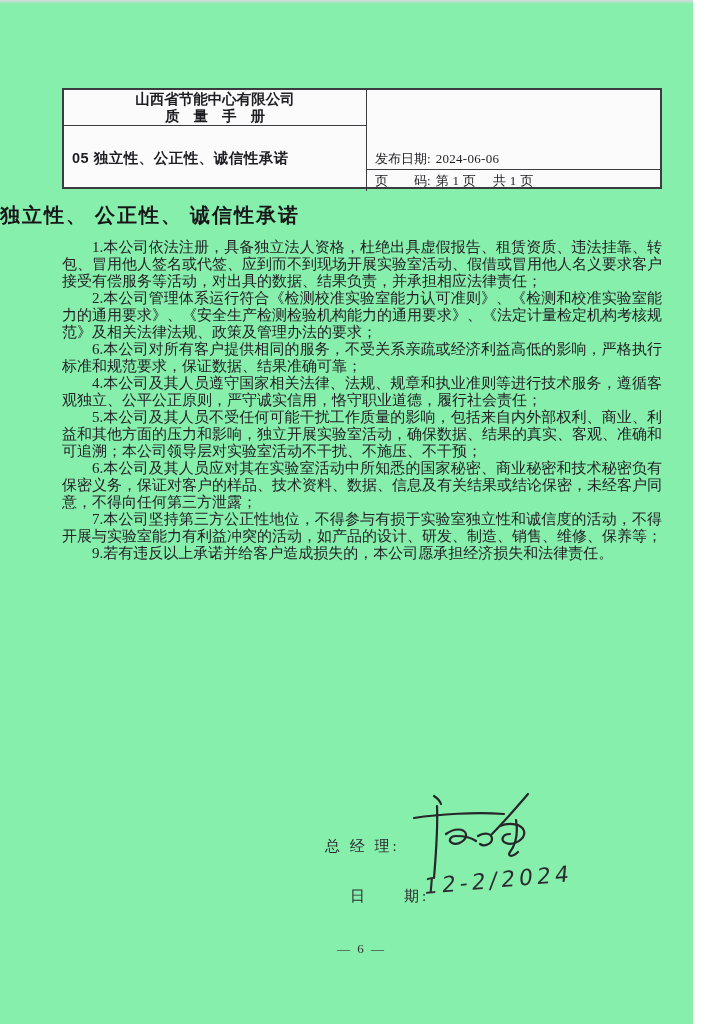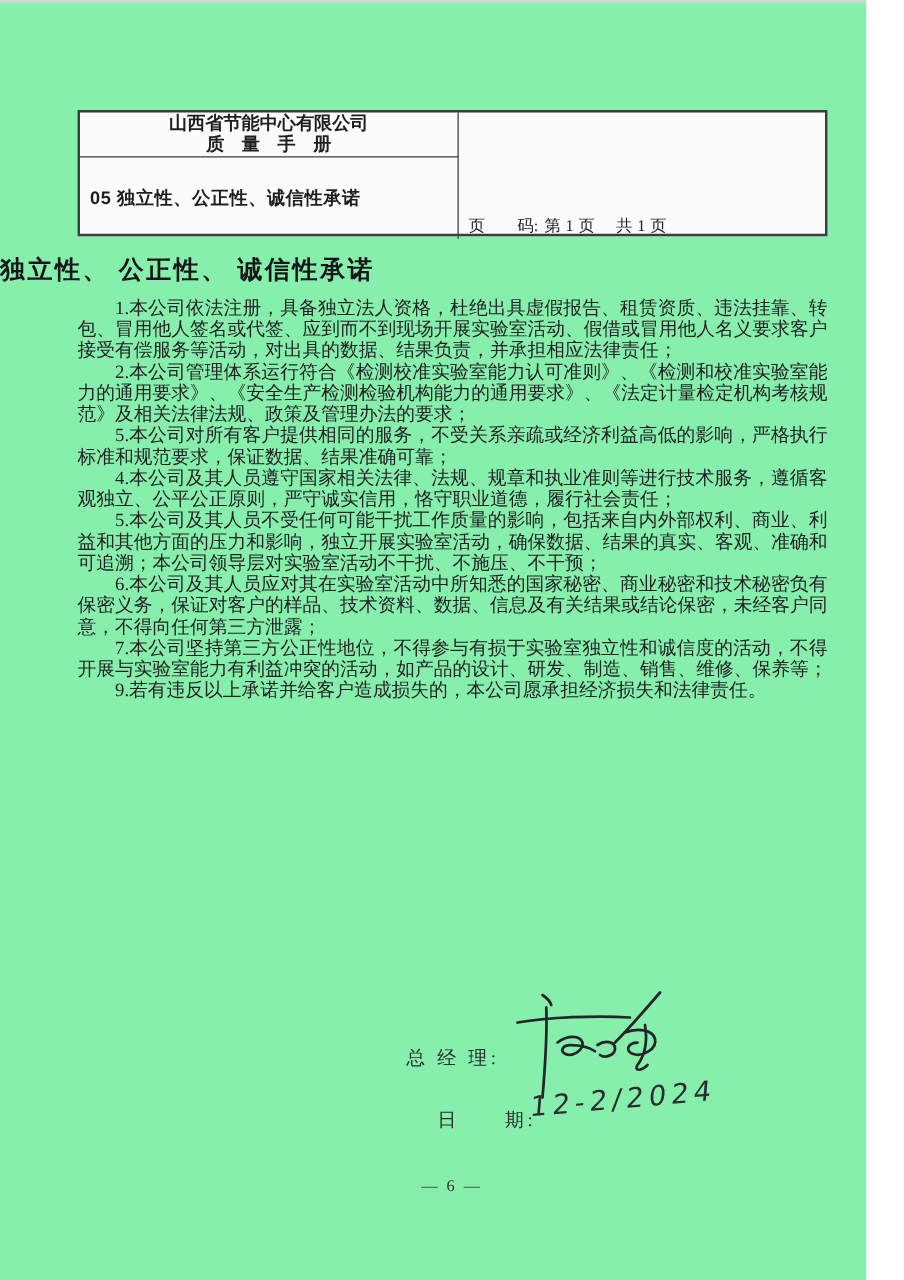--- a/index.html
+++ b/index.html
@@ -172,32 +172,36 @@
 <div class="page">
 
   <div class="header-table">
     <div class="ht-cell ht-company">
       <div>山西省节能中心有限公司</div>
       <div class="manual-title">质 量 手 册</div>
     </div>
     <div class="ht-cell ht-section">
       <span>05 独立性、公正性、诚信性承诺</span>
     </div>
+    <div class="ht-cell ht-row ht-issue">
+      <span>发布日期:</span>
+      <span class="v">2024-06-06</span>
+    </div>
     <div class="ht-cell ht-row ht-page">
       <span>页　　码:</span>
       <span class="v">第 1 页　 共 1 页</span>
     </div>
   </div>
 
   <div class="doc-title">独立性、 公正性、 诚信性承诺</div>
 
   <div class="doc-body">
       <p>1.本公司依法注册，具备独立法人资格，杜绝出具虚假报告、租赁资质、违法挂靠、转包、冒用他人签名或代签、应到而不到现场开展实验室活动、假借或冒用他人名义要求客户接受有偿服务等活动，对出具的数据、结果负责，并承担相应法律责任；</p>
       <p>2.本公司管理体系运行符合《检测校准实验室能力认可准则》、《检测和校准实验室能力的通用要求》、《安全生产检测检验机构能力的通用要求》、《法定计量检定机构考核规范》及相关法律法规、政策及管理办法的要求；</p>
-      <p>5.本公司对所有客户提供相同的服务，不受关系亲疏或经济利益高低的影响，严格执行标准和规范要求，保证数据、结果准确可靠；</p>
+      <p>6.本公司对所有客户提供相同的服务，不受关系亲疏或经济利益高低的影响，严格执行标准和规范要求，保证数据、结果准确可靠；</p>
       <p>4.本公司及其人员遵守国家相关法律、法规、规章和执业准则等进行技术服务，遵循客观独立、公平公正原则，严守诚实信用，恪守职业道德，履行社会责任；</p>
       <p>5.本公司及其人员不受任何可能干扰工作质量的影响，包括来自内外部权利、商业、利益和其他方面的压力和影响，独立开展实验室活动，确保数据、结果的真实、客观、准确和可追溯；本公司领导层对实验室活动不干扰、不施压、不干预；</p>
       <p>6.本公司及其人员应对其在实验室活动中所知悉的国家秘密、商业秘密和技术秘密负有保密义务，保证对客户的样品、技术资料、数据、信息及有关结果或结论保密，未经客户同意，不得向任何第三方泄露；</p>
       <p>7.本公司坚持第三方公正性地位，不得参与有损于实验室独立性和诚信度的活动，不得开展与实验室能力有利益冲突的活动，如产品的设计、研发、制造、销售、维修、保养等；</p>
       <p>9.若有违反以上承诺并给客户造成损失的，本公司愿承担经济损失和法律责任。</p>
     </div>
 
   <div class="sig-label manager">总 经 理:</div>
   <div class="sig-label date">日　　期:</div>
 

